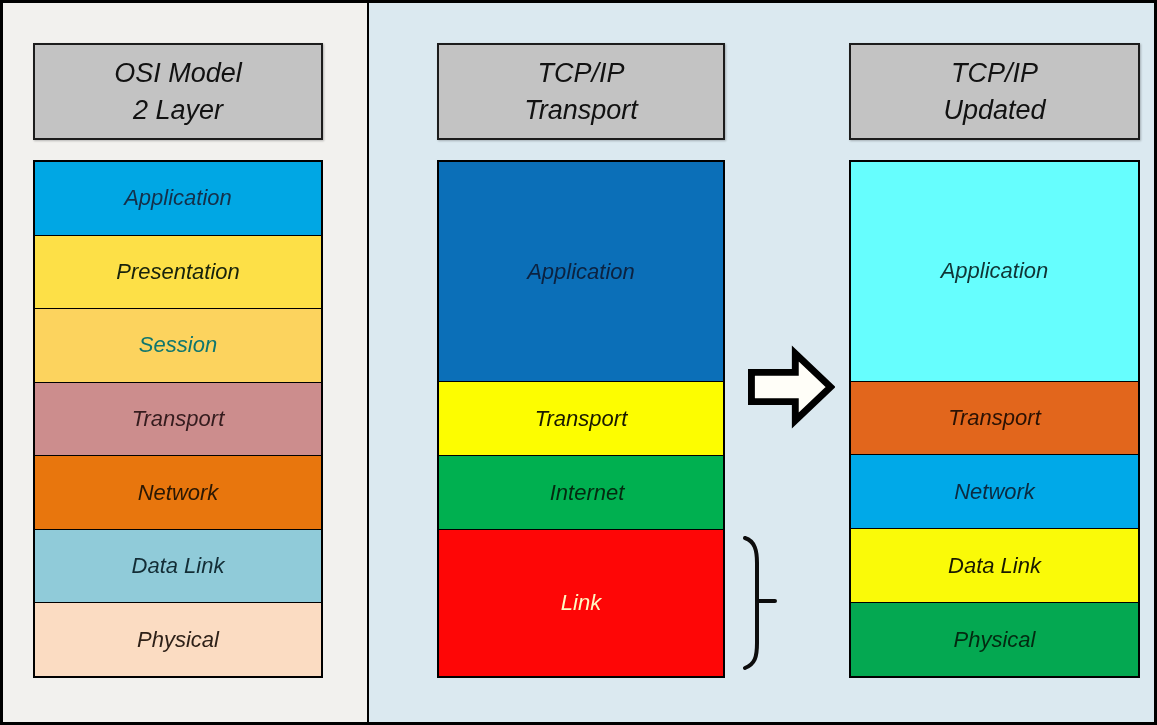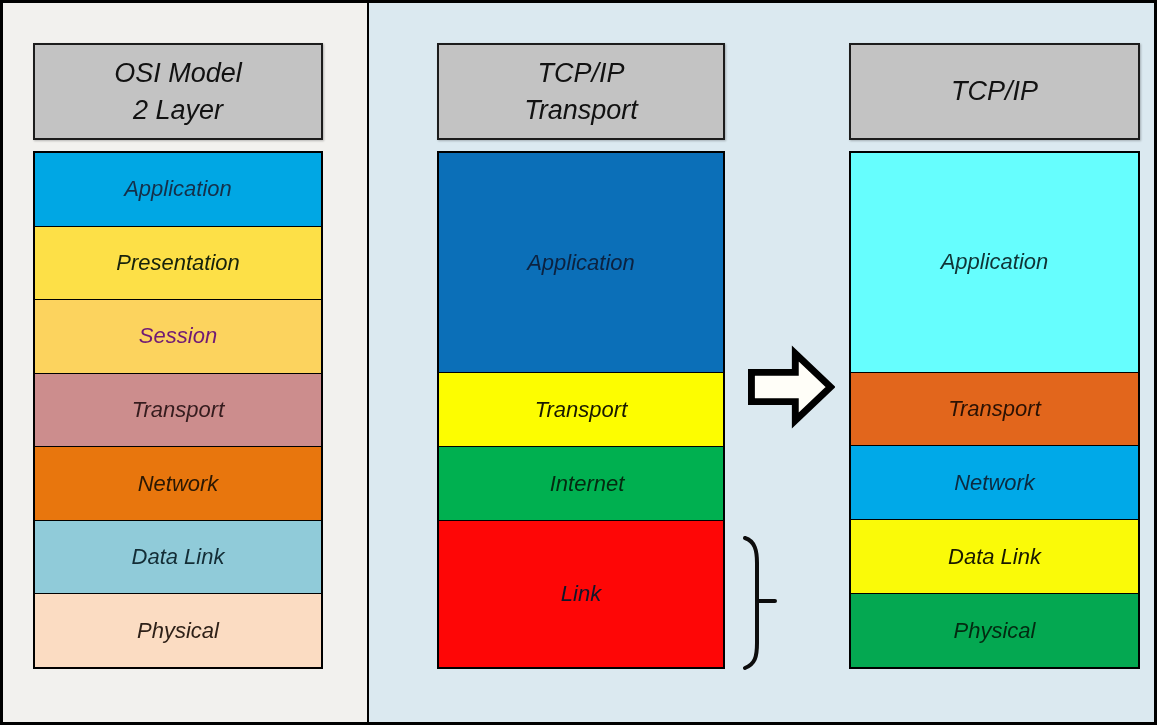--- a/index.html
+++ b/index.html
@@ -20,21 +20,21 @@
   .col-1{left:434px;width:288px;}
   .col-2{left:846px;width:291px;}
   .header{
     box-sizing:border-box;height:97px;
     border:2px solid #1c1c1c;
     display:flex;flex-direction:column;justify-content:center;align-items:center;
     font-size:27px;line-height:37px;color:#121212;
     box-shadow:1px 1px 2px rgba(0,0,0,0.25);
   }
   .stack{
-    box-sizing:border-box;margin-top:11px;height:518px;
+    box-sizing:border-box;margin-top:20px;height:518px;
     border:2px solid #000;
     display:flex;flex-direction:column;
   }
   .layer{
     display:flex;align-items:center;justify-content:center;
     min-height:0;
   }
   .layer + .layer{border-top:1.5px solid #000;}
   .layer-label{font-size:22px;}
   .arrow-icon{position:absolute;left:744px;top:341px;}
@@ -53,21 +53,21 @@
       <div>2 Layer</div>
     </div>
     <div class="stack">
         <div class="layer" style="flex: 1 1 0px; background: rgb(0, 167, 228);">
           <span class="layer-label" style="color: rgb(20, 48, 74);">Application</span>
         </div>
         <div class="layer" style="flex: 1 1 0px; background: #fde047; align-items: center;">
           <span class="layer-label" style="color: rgb(23, 34, 12);">Presentation</span>
         </div>
         <div class="layer" style="flex: 1 1 0px; background: rgb(252, 211, 94);">
-          <span class="layer-label" style="color: #701a75;">Session</span>
+          <span class="layer-label" style="color: #0f766e;">Session</span>
         </div>
         <div class="layer" style="flex: 1 1 0px; background: rgb(204, 141, 141);">
           <span class="layer-label" style="color: rgb(53, 28, 30);">Transport</span>
         </div>
         <div class="layer" style="flex: 1 1 0px; background: rgb(232, 118, 13);">
           <span class="layer-label" style="color: rgb(43, 24, 4);">Network</span>
         </div>
         <div class="layer" style="flex: 1 1 0px; background: rgb(144, 203, 217);">
           <span class="layer-label" style="color: rgb(19, 45, 54);">Data Link</span>
         </div>
@@ -86,28 +86,29 @@
         <div class="layer" style="flex: 3 3 0px; background: rgb(11, 111, 184);">
           <span class="layer-label" style="color: rgb(12, 34, 64);">Application</span>
         </div>
         <div class="layer" style="flex: 1 1 0px; background: rgb(253, 253, 0);">
           <span class="layer-label" style="color: rgb(25, 25, 0);">Transport</span>
         </div>
         <div class="layer" style="flex: 1 1 0px; background: rgb(0, 176, 80); padding-left: 12px;">
           <span class="layer-label" style="color: rgb(4, 42, 16);">Internet</span>
         </div>
         <div class="layer" style="flex: 2 2 0px; background: rgb(254, 6, 6);">
-          <span class="layer-label" style="color: #0f172a;">Link</span>
+          <span class="layer-label" style="color: #fef9c3;">Link</span>
         </div>
       </div>
   </div>
 
   <div class="column col-2">
     <div class="header" style="background: rgb(195, 195, 195);">
       <div>TCP/IP</div>
+      <div>Updated</div>
     </div>
     <div class="stack">
         <div class="layer" style="flex: 3 3 0px; background: rgb(102, 254, 254);">
           <span class="layer-label" style="color: rgb(16, 52, 54);">Application</span>
         </div>
         <div class="layer" style="flex: 1 1 0px; background: rgb(226, 102, 28);">
           <span class="layer-label" style="color: rgb(43, 18, 4);">Transport</span>
         </div>
         <div class="layer" style="flex: 1 1 0px; background: rgb(0, 169, 232);">
           <span class="layer-label" style="color: rgb(11, 43, 65);">Network</span>

